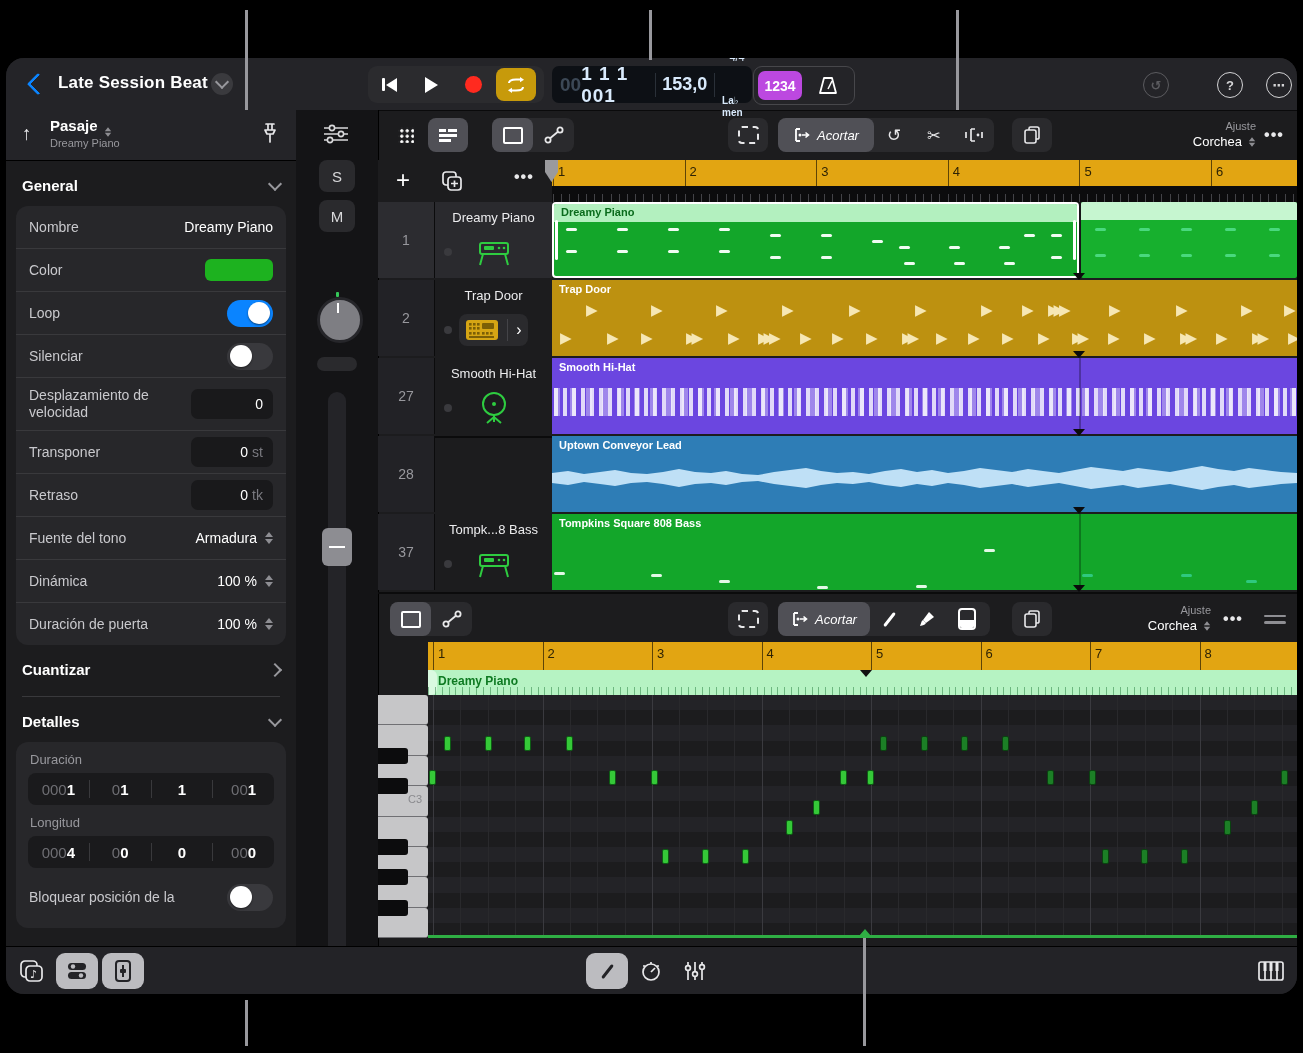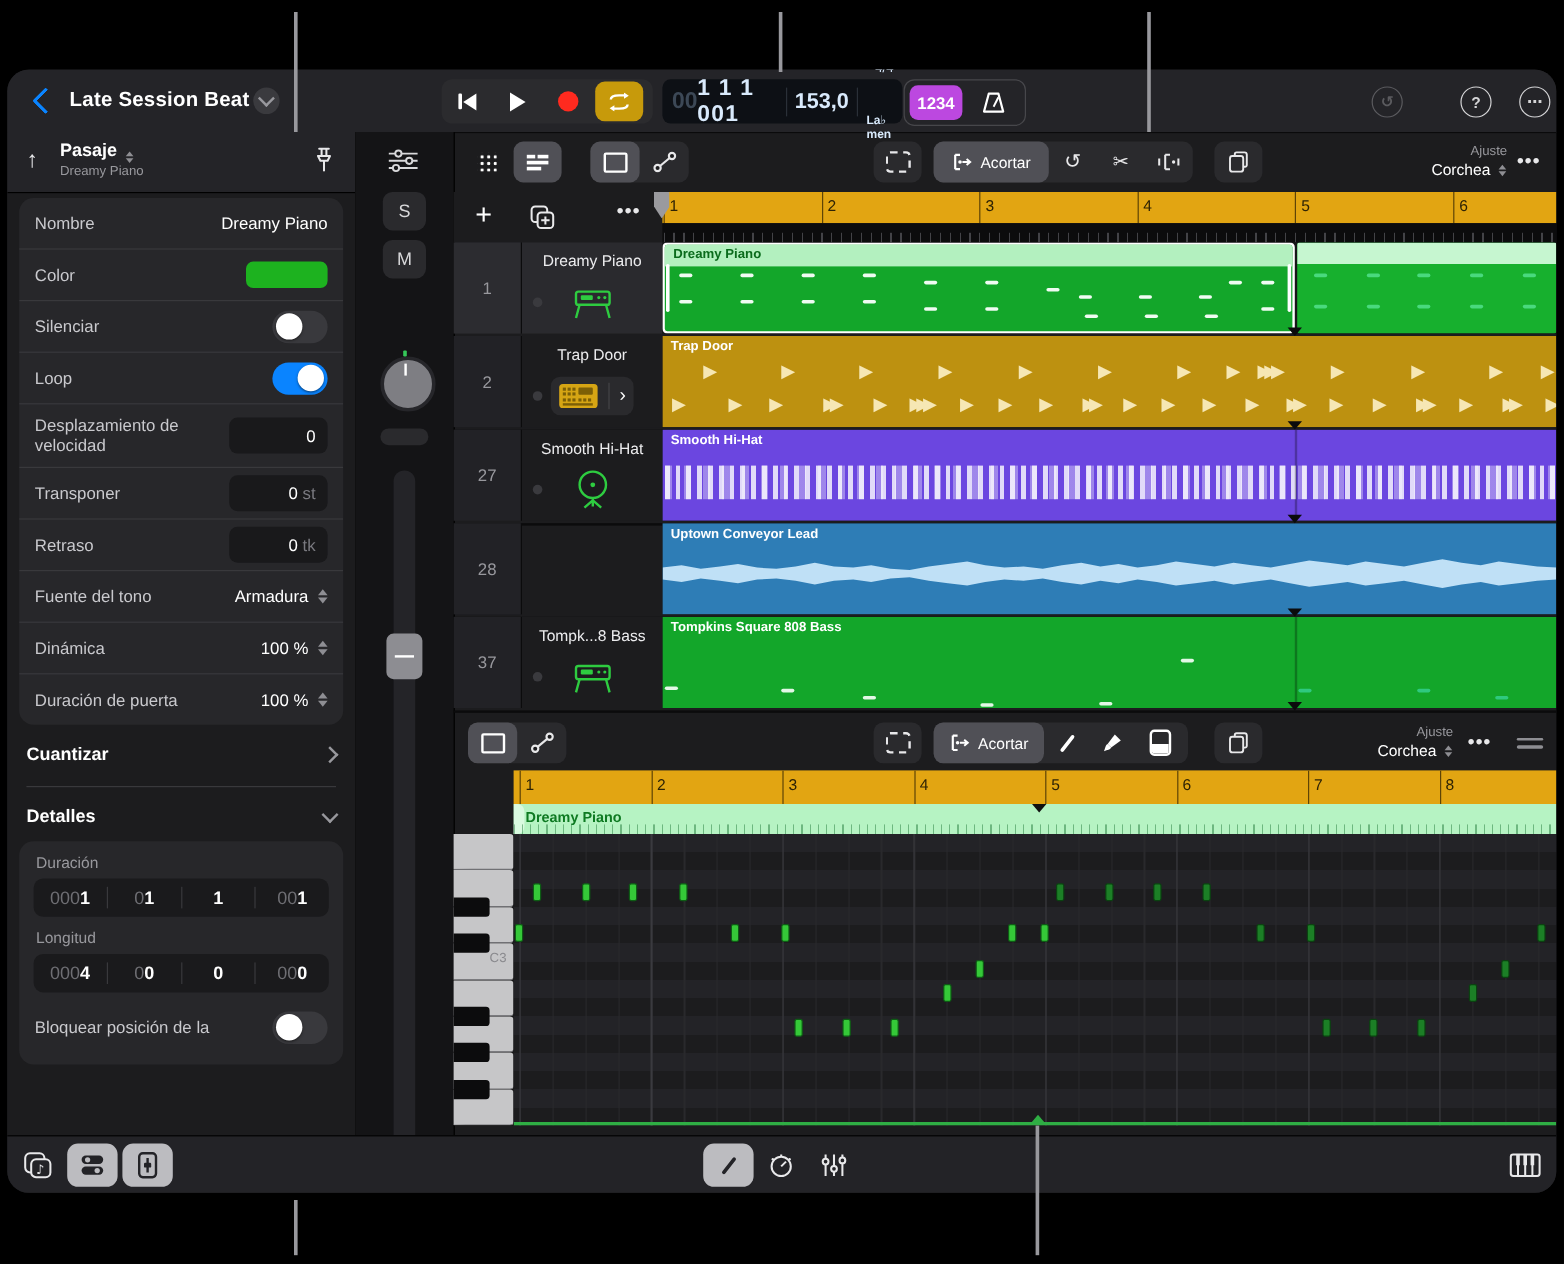--- a/index.html
+++ b/index.html
@@ -75,21 +75,21 @@
   .knobc{position:absolute;left:21px;top:187px;width:40px;height:40px;border-radius:50%;background:#7e7e83;border:3px solid #26262a;}
   .knobc .ptr{position:absolute;left:17px;top:3px;width:2px;height:10px;background:#fff;}
   .knobc .gdot{position:absolute;left:16px;top:-8px;width:3px;height:5px;background:#35c759;border-radius:1px;}
   .spill{position:absolute;left:21px;top:247px;width:40px;height:14px;border-radius:7px;background:#2a2a2d;}
   .ftrack{position:absolute;left:32px;top:282px;width:18px;height:566px;border-radius:9px;background:#242428;}
   .fhandle{position:absolute;left:26px;top:418px;width:30px;height:38px;border-radius:6px;background:#8d8d92;display:flex;align-items:center;justify-content:center;}
   .fhandle .ln{width:16px;height:2px;background:#fff;}
   .slabel{position:absolute;left:0;top:852px;width:82px;text-align:center;font-size:11px;color:#c8c8ca;line-height:1.3;}
   
   .tb-btn{position:absolute;top:60px;height:34px;border-radius:8px;background:#2a2a2d;display:flex;align-items:center;justify-content:center;color:#e8e8ea;}
-  .tb-btn.sel{background:#505056;}
+  .tb-btn.sel{background:#505056;font-style:italic;}
   .tb-btn.flat{background:transparent;}
   .pr-tb .tb-btn{top:544px;}
   .selrect{width:16px;height:13px;border:2px solid #fff;border-radius:2px;}
   .marq{width:17px;height:14px;border:2px dashed #e8e8ea;border-radius:4px;}
   .gridicon{width:16px;height:16px;background-image:radial-gradient(circle,#fff 1.4px,transparent 1.6px);background-size:5.5px 5.5px;background-position:1px 1px;}
   .listicon{width:18px;height:14px;background:
      linear-gradient(#fff,#fff) 0 1px/7px 3px no-repeat,
      linear-gradient(#fff,#fff) 9px 1px/9px 3px no-repeat,
      linear-gradient(#fff,#fff) 0 6px/18px 3px no-repeat,
      linear-gradient(#fff,#fff) 0 11px/12px 3px no-repeat;}
@@ -252,39 +252,43 @@
             </span></span>
         <span class="psub">Dreamy Piano</span>
         <span style="position:absolute;right:16px;top:12px;">
           <svg width="20" height="24" viewBox="0 0 20 24">
             <path d="M6 2 L14 2 M8 2 L8 8 M12 2 L12 8 M5 8 L15 8 L13 12 L7 12 Z M10 12 L10 20" fill="none" stroke="#e8e8ea" stroke-width="1.7" stroke-linecap="round" stroke-linejoin="round"></path>
           </svg>
         </span>
       </div>
       <div class="insp-body">
 
+        <div class="sechead">
+          <span class="t">General</span>
+          <span class="cv-d"></span>
+        </div>
 
         <div class="card">
           <div class="irow">
             <span class="ilabel">Nombre</span>
             <span class="ivalue">Dreamy Piano</span>
           </div>
           <div class="irow">
             <span class="ilabel">Color</span>
             <span class="swatch" style="background:#1db21f;"></span>
           </div>
           <div class="irow">
+            <span class="ilabel">Loop</span>
+            <span class="toggle on">
+                <span class="knob"></span>
+              </span>
+          </div>
+          <div class="irow">
             <span class="ilabel">Silenciar</span>
             <span class="toggle">
-                <span class="knob"></span>
-              </span>
-          </div>
-          <div class="irow">
-            <span class="ilabel">Loop</span>
-            <span class="toggle on">
                 <span class="knob"></span>
               </span>
           </div>
           <div class="irow tall">
             <span class="ilabel">Desplazamiento de velocidad</span>
             <span class="numfield">
                 <span>0</span>
               </span>
           </div>
           <div class="irow">

